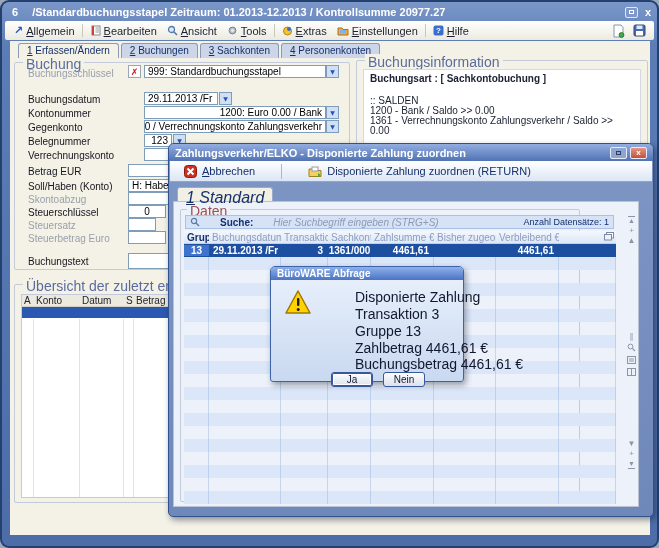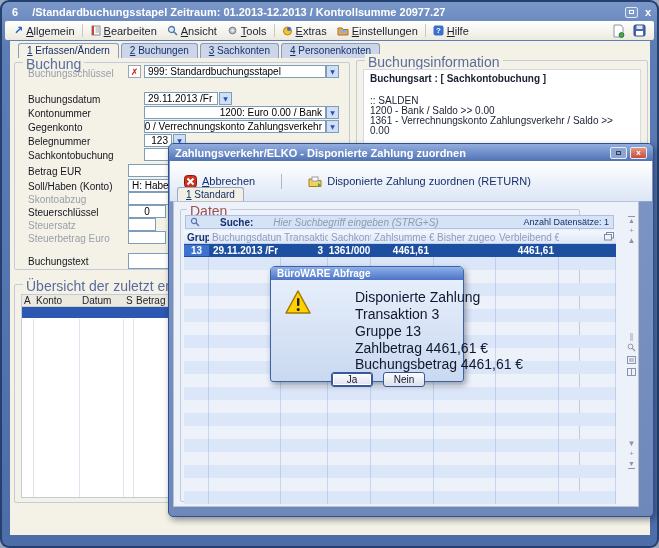--- a/index.html
+++ b/index.html
@@ -63,26 +63,26 @@
   .dialog{position:absolute;left:168px;top:143px;width:486px;height:374px;z-index:10;
           background:linear-gradient(180deg,#7e96c4,#6e88ba);border:1px solid #30518e;border-radius:6px 6px 5px 5px;
           box-shadow:2px 3px 6px rgba(10,20,50,.45);}
   .dlg-title{position:absolute;left:0;top:0;right:0;height:17px;border-radius:5px 5px 0 0;
              background:linear-gradient(180deg,#93addf,#5073b4);display:flex;align-items:center;
              color:#fff;font-size:11px;font-weight:bold;padding:0 6px;}
   .dlg-btns{margin-left:auto;display:flex;gap:3px;}
   .dlg-btn{width:17px;height:12px;border-radius:2px;border:1px solid #e7edf8;display:flex;align-items:center;justify-content:center;font-size:8px;}
   .dlg-btn.gray{background:#8ea5cf;color:#2c3f66;}
   .dlg-btn.red{background:linear-gradient(180deg,#e29784,#c2503a);color:#fff;font-weight:bold;}
-  .dlg-toolbar{position:absolute;left:1px;right:1px;top:17px;height:41px;background:linear-gradient(180deg,#ffffff,#dce6f5);
+  .dlg-toolbar{position:absolute;left:1px;right:1px;top:17px;height:21px;background:linear-gradient(180deg,#ffffff,#dce6f5);
                border-bottom:1px solid #8fa6cc;display:flex;align-items:center;font-size:11px;color:#15306c;padding:0 10px;gap:18px;}
   .tbtn{display:flex;align-items:center;gap:5px;padding:1px 4px;}
   .tsep{width:1px;height:15px;background:#aab8d2;margin:0 4px;}
   .dlg-tab{position:absolute;left:8px;top:43px;height:14px;padding:1px 8px 0;background:#f2f0e4;border:1px solid #9aaac8;
-           border-bottom:none;border-radius:3px 3px 0 0;font-size:10px;color:#15306c;z-index:2;}
+           border-bottom:none;border-radius:3px 3px 0 0;font-size:16px;color:#15306c;z-index:2;font-style:italic;}
   .dlg-panel{position:absolute;left:4px;top:57px;width:466px;height:306px;background:#edf2fa;border:1px solid #b8c2d4;}
   .fs-daten{position:absolute;left:6px;top:7px;width:400px;height:293px;border:1px solid #c3cbdb;border-radius:2px;}
   .searchrow{position:absolute;left:4px;top:5px;width:429px;height:14px;background:#d6e3f7;border:1px solid #aac0e4;
              display:flex;align-items:center;font-size:10px;padding:0 4px;gap:20px;}
   .s-label{font-weight:bold;color:#15306c;}
   .s-hint{font-style:italic;color:#8e9ab0;}
   .s-count{margin-left:auto;font-size:9px;color:#15306c;}
   .grid{position:absolute;left:3px;top:21px;width:432px;}
   .grow,.ghead,.gsel{display:grid;grid-template-columns:25px 72px 47px 43px 63px 62px 63px 57px;height:13px;font-size:10px;}
   .ghead{background:linear-gradient(180deg,#f4f7fd,#dde7f6);border-bottom:1px solid #c0d0e8;color:#8c9cc0;align-items:center;}
@@ -241,21 +241,21 @@
   <span class="btn-dd uni" style="left:326px;top:106px;">▼</span>
 
   <span class="flabel" style="top:122px;">Gegenkonto</span>
   <span class="field r" style="left:144px;top:120px;width:182px;">1361: Euro 0.00 / Verrechnungskonto Zahlungsverkehr</span>
   <span class="btn-dd uni" style="left:326px;top:120px;">▼</span>
 
   <span class="flabel" style="top:136px;">Belegnummer</span>
   <span class="field r" style="left:144px;top:134px;width:28px;">123</span>
   <span class="btn-dd uni" style="left:173px;top:134px;">▼</span>
 
-  <span class="flabel" style="top:150px;">Sachkontobuchung</span>
+  <span class="flabel" style="top:150px;">Verrechnungskonto</span>
   <span class="field" style="left:144px;top:148px;width:120px;"></span>
 
   <span class="flabel" style="top:166px;">Betrag EUR</span>
   <span class="field" style="left:128px;top:164px;width:60px;"></span>
 
   <span class="flabel" style="top:181px;">Soll/Haben (Konto)</span>
   <span class="field" style="left:128px;top:179px;width:44px;">H: Haben</span>
 
   <span class="flabel dis" style="top:194px;">Skontoabzug</span>
   <span class="field" style="left:128px;top:192px;width:44px;"></span>

